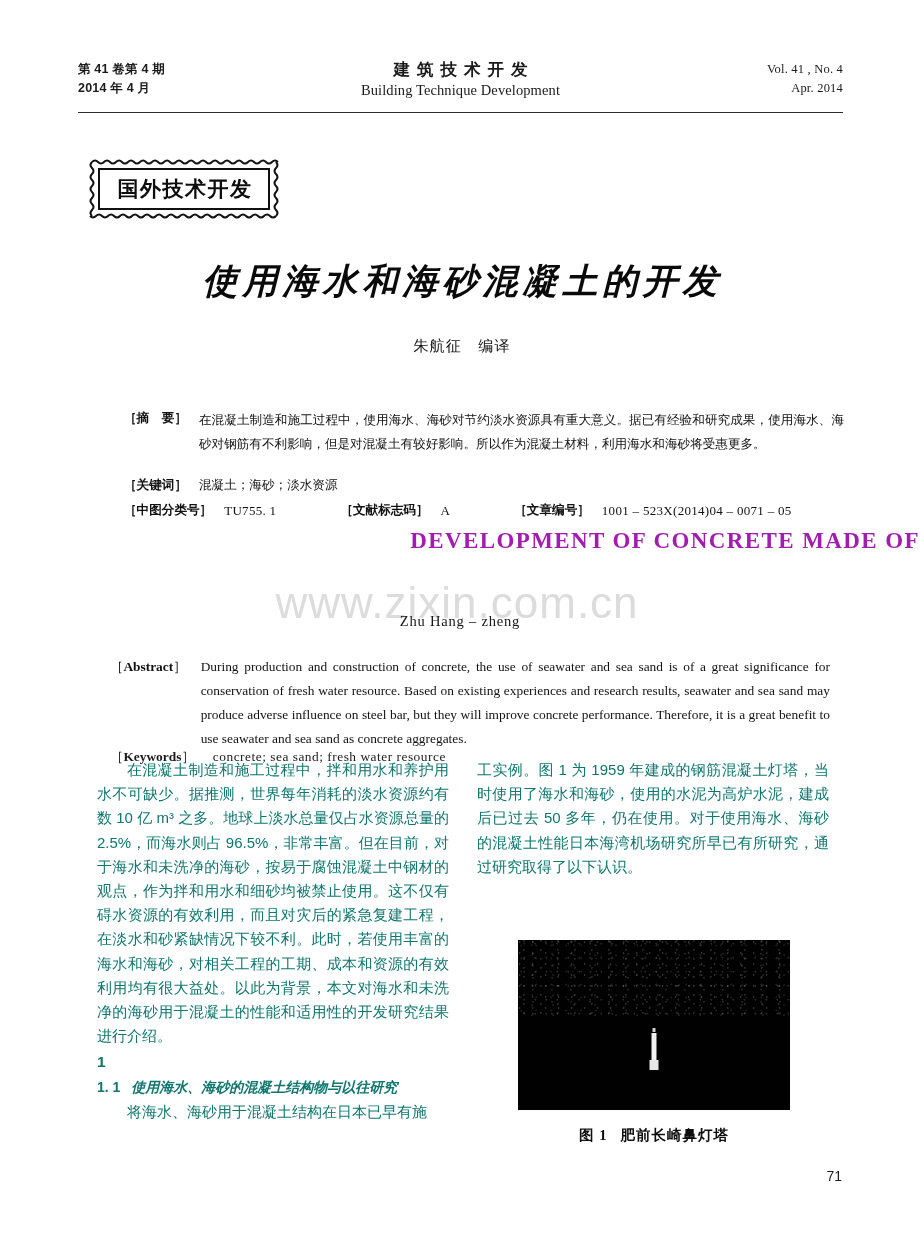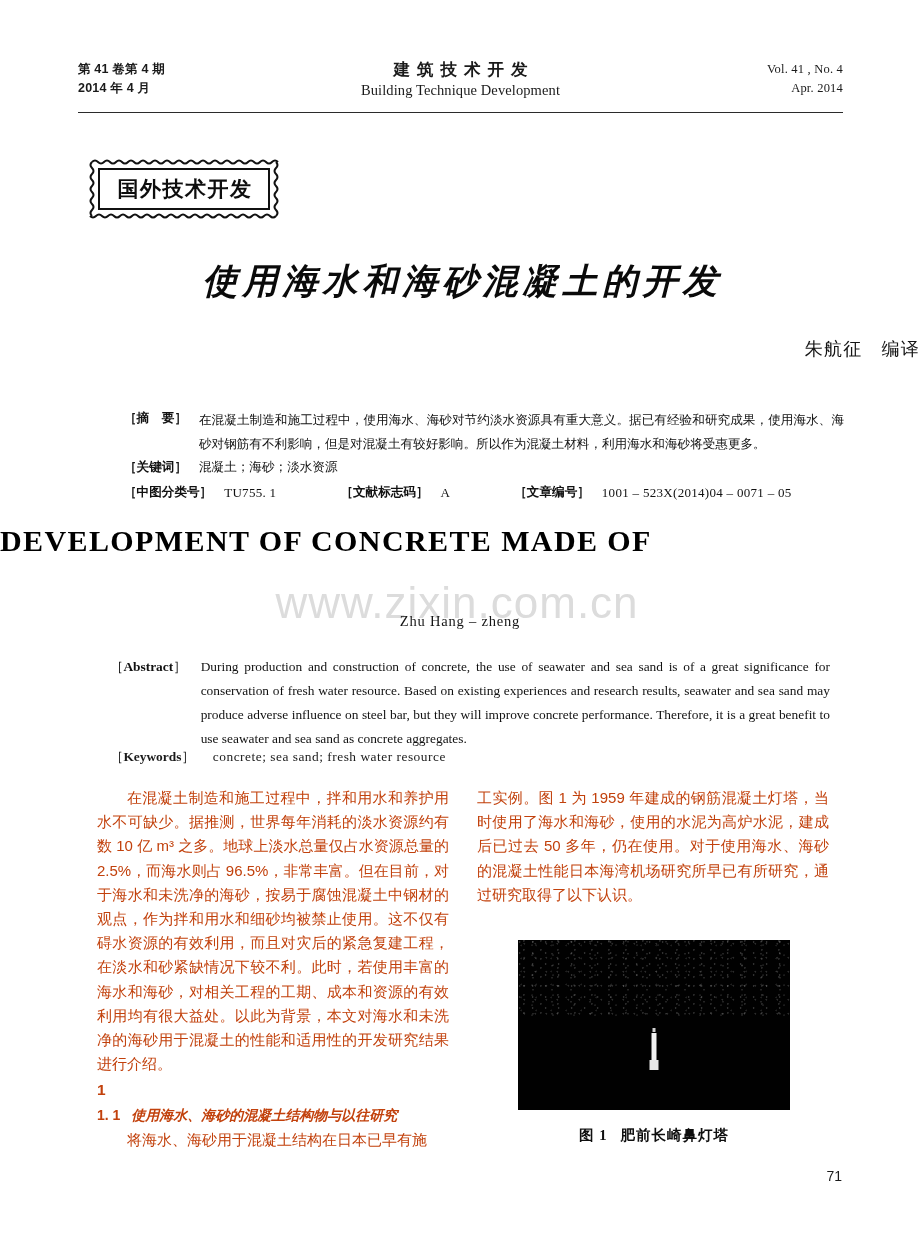--- a/index.html
+++ b/index.html
@@ -104,23 +104,23 @@
     font-weight: bold;
     font-style: italic;
     letter-spacing: 5px;
     color: #0a0a0a;
     padding-left: 5px;
   }
   .author-cn {
     position: absolute;
     left: 4px; right: 0;
     top: 337px;
-    text-align: right;
-    font-family: "Liberation Sans", "DejaVu Sans", sans-serif;
-    font-size: 18px;
+    text-align: center;
+    font-family: "Liberation Sans", "DejaVu Sans", sans-serif;
+    font-size: 15px;
     letter-spacing: 1.2px;
     color: #141414;
   }
 
   
   .meta-block {
     position: absolute;
     left: 124px;
     top: 408px;
     width: 720px;
@@ -152,34 +152,34 @@
     align-items: baseline;
     margin-top: 3px;
   }
   .class-cell { display: flex; align-items: center; }
   .class-cell .val {
     padding-left: 12px;
     font-family: "Liberation Serif", "DejaVu Serif", serif;
     font-size: 13px;
     letter-spacing: 0.3px;
   }
-  .kw-row { display: flex; align-items: baseline; margin-top: 1px; }
+  .kw-row { display: flex; align-items: baseline; margin-top: 19px; }
 
   
   .title-en {
     position: absolute;
     left: 0; right: 0;
     top: 524px;
-    text-align: left;
-    font-family: "Liberation Serif", "DejaVu Serif", serif;
-    font-size: 30px;
+    text-align: right;
+    font-family: "Liberation Serif", "DejaVu Serif", serif;
+    font-size: 23px;
     font-weight: bold;
     line-height: 33px;
     letter-spacing: 1.4px;
-    color: #000000;
+    color: #a21caf;
   }
   .author-en {
     position: absolute;
     left: 0; right: 0;
     top: 613px;
     text-align: center;
     font-family: "Liberation Serif", "DejaVu Serif", serif;
     font-size: 14.5px;
     letter-spacing: 0.8px;
     color: #141414;
@@ -232,26 +232,26 @@
     font-family: "Liberation Serif", "DejaVu Serif", serif;
     font-size: 13.4px;
     display: flex;
     align-items: baseline;
   }
   .kw-en .val { padding-left: 18px; letter-spacing: 0.5px; }
 
   
   .col {
     position: absolute;
-    top: 786px;
+    top: 758px;
     width: 352px;
     font-family: "Liberation Sans", "DejaVu Sans", sans-serif;
     font-size: 15px;
     line-height: 24.2px;
-    color: #c2410c;
+    color: #0f766e;
     text-align: justify;
     text-justify: inter-character;
   }
   .col.left  { left: 97px; }
   .col.right { left: 477px; }
   .col p { margin: 0; }
   .col p.indent { text-indent: 2em; }
 
   .h1 {
     font-family: "Liberation Sans", "DejaVu Sans", sans-serif;

